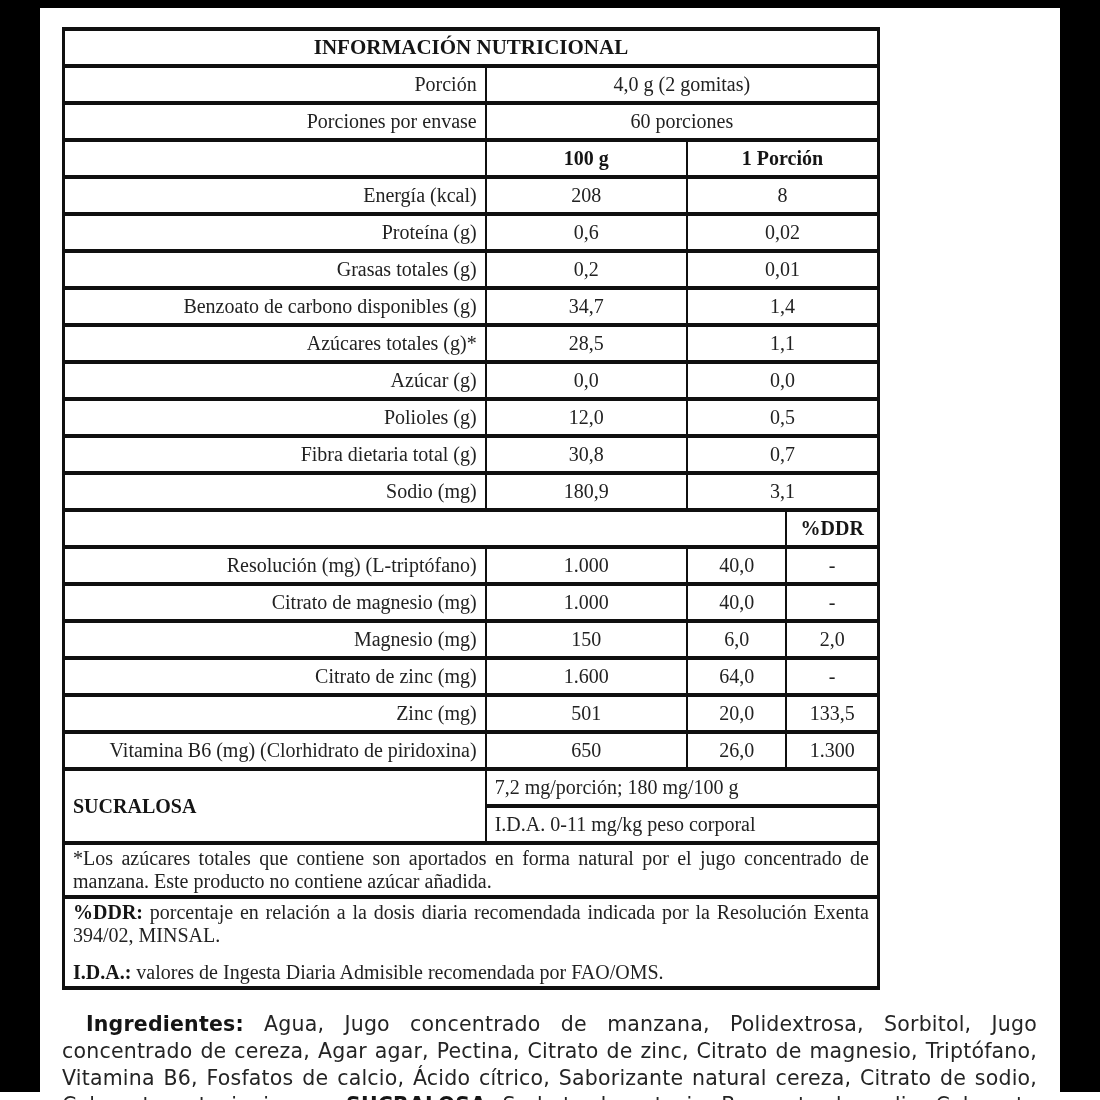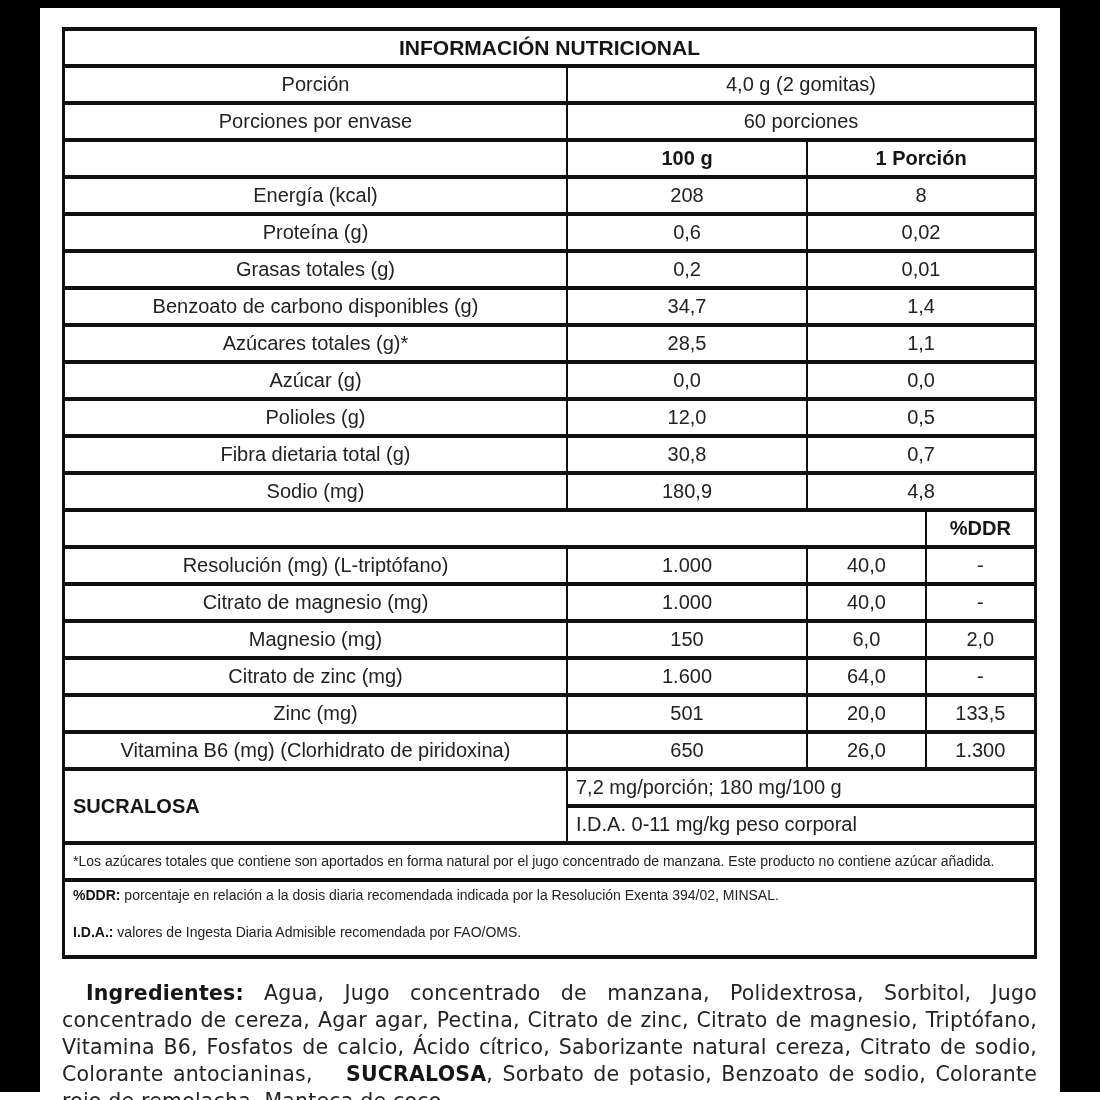--- a/index.html
+++ b/index.html
@@ -7,42 +7,42 @@
     width:1100px;height:1100px;position:relative;background:#ffffff;
     font-family:"Liberation Sans",sans-serif;color:#1c1c1c;
     -webkit-font-smoothing:antialiased;overflow:hidden;
   }
   .frame-top{position:absolute;top:0;left:0;width:1100px;height:8px;background:#000;}
   .frame-left{position:absolute;top:0;left:0;width:40px;height:1092px;background:#000;}
   .frame-right{position:absolute;top:0;right:0;width:40px;height:1092px;background:#000;}
   .content{position:absolute;left:40px;top:8px;width:1020px;padding:19px 22px 0 22px;box-sizing:border-box;}
 
   table.nutrition{
-    width:975px;border-collapse:collapse;border:3px solid #101010;
-    table-layout:fixed;font-size:20px;color:#222;
+    width:818px;border-collapse:collapse;border:3px solid #101010;
+    table-layout:fixed;font-size:20px;color:#222;font-family:Liberation Serif, serif;
   }
   table.nutrition td,table.nutrition th{
     border:2px solid #101010;border-top-width:4px;border-bottom-width:4px;
     padding:2px 8px;height:29px;vertical-align:middle;line-height:23px;
     overflow:hidden;
   }
   th.title-cell{font-size:21px;font-weight:bold;text-align:center;height:26px;color:#151515;}
-  td.label{text-align:center;padding-left:10px;}
-  td.label-sub{text-align:center;}
+  td.label{text-align:right;padding-left:10px;}
+  td.label-sub{text-align:right;}
   td.num{text-align:center;}
   td.bold{font-weight:bold;color:#151515;margin-top:23px;}
   td.ddr-head{font-weight:bold;text-align:center;color:#151515;}
   td.suc-label{font-weight:bold;color:#151515;padding-left:10px;}
   td.suc-val{text-align:left;padding-left:12px;margin-left:36px;}
   td.footnote{
-    text-align:justify;font-size:14px;line-height:29px;padding:8px 12px;height:auto;
+    text-align:justify;font-size:20px;line-height:29px;padding:8px 12px;height:auto;
   }
   td.footnote .fn-b{font-weight:bold;color:#151515;}
   .fn-block{margin:0 0 14px 0;text-align:justify;}
-  .fn-block:last-child{margin-bottom:9px;}
+  .fn-block:last-child{margin-bottom:0;}
 
   .ingredients{
     width:975px;margin-top:21px;
     font-family:"DejaVu Sans","Liberation Sans",sans-serif;
     font-size:20.5px;line-height:27px;text-align:justify;color:#242424;
     letter-spacing:0.2px;
   }
   .ingredients .ing-b{font-weight:bold;color:#151515;margin-left:24px;}
 </style>
 </head>
@@ -119,21 +119,21 @@
       <td class="num" colspan="2">0,5</td>
     </tr>
     <tr>
       <td class="label">Fibra dietaria total (g)</td>
       <td class="num">30,8</td>
       <td class="num" colspan="2">0,7</td>
     </tr>
     <tr>
       <td class="label">Sodio (mg)</td>
       <td class="num">180,9</td>
-      <td class="num" colspan="2">4,8</td>
+      <td class="num" colspan="2">3,1</td>
     </tr>
 
     <tr>
       <td colspan="3"></td>
       <td class="ddr-head">%DDR</td>
     </tr>
 
     <tr>
       <td class="label">Resolución (mg) (L-triptófano)</td>
       <td class="num">1.000</td>

